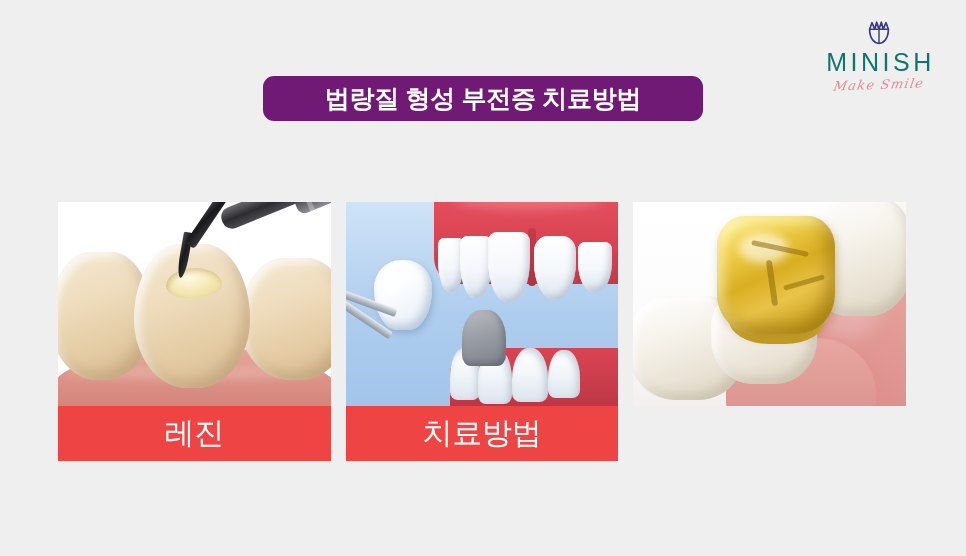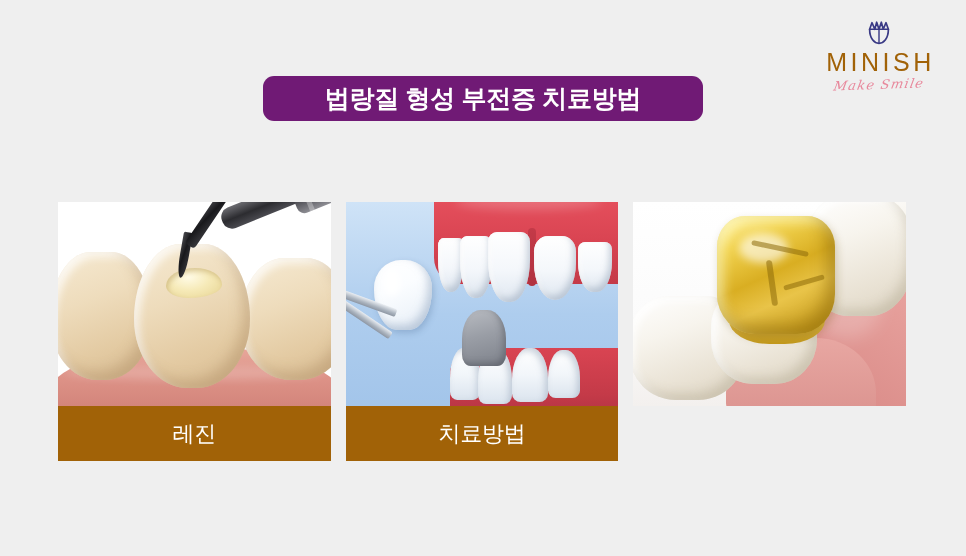--- a/index.html
+++ b/index.html
@@ -27,21 +27,21 @@
   .logo-mark {
     display: block;
     margin: 0 auto 2px auto;
     width: 30px;
     height: 30px;
   }
   .logo-word {
     font-family: "Liberation Sans", sans-serif;
     font-size: 25px;
     letter-spacing: 3.5px;
-    color: #a16207;
+    color: #0f766e;
     line-height: 1;
     font-weight: 400;
     padding-left: 3px;
   }
   .logo-tag {
     margin-top: 3px;
     font-family: "DejaVu Serif", serif;
     font-style: italic;
     font-size: 13px;
     color: #e8889c;
@@ -88,26 +88,26 @@
     overflow: hidden;
     position: relative;
   }
   .card-img {
     position: relative;
     height: 204px;
     overflow: hidden;
   }
   .card-label {
     height: 55px;
-    background: #a16207;
+    background: #ef4444;
     color: #ffffff;
     display: flex;
     align-items: center;
     justify-content: center;
-    font-size: 22px;
+    font-size: 30px;
     letter-spacing: -0.2px;
   }
 
   
   .sc1 { background: #ffffff; width: 100%; height: 100%; position: absolute; inset: 0; }
   .sc1 .gum {
     position: absolute; left: -4%; bottom: -12px; width: 108%; height: 72px;
     background: linear-gradient(180deg, #e8a89c 0%, #dd9287 45%, #cf7f76 100%);
     border-radius: 48% 52% 18% 18% / 70% 70% 30% 30%;
   }

